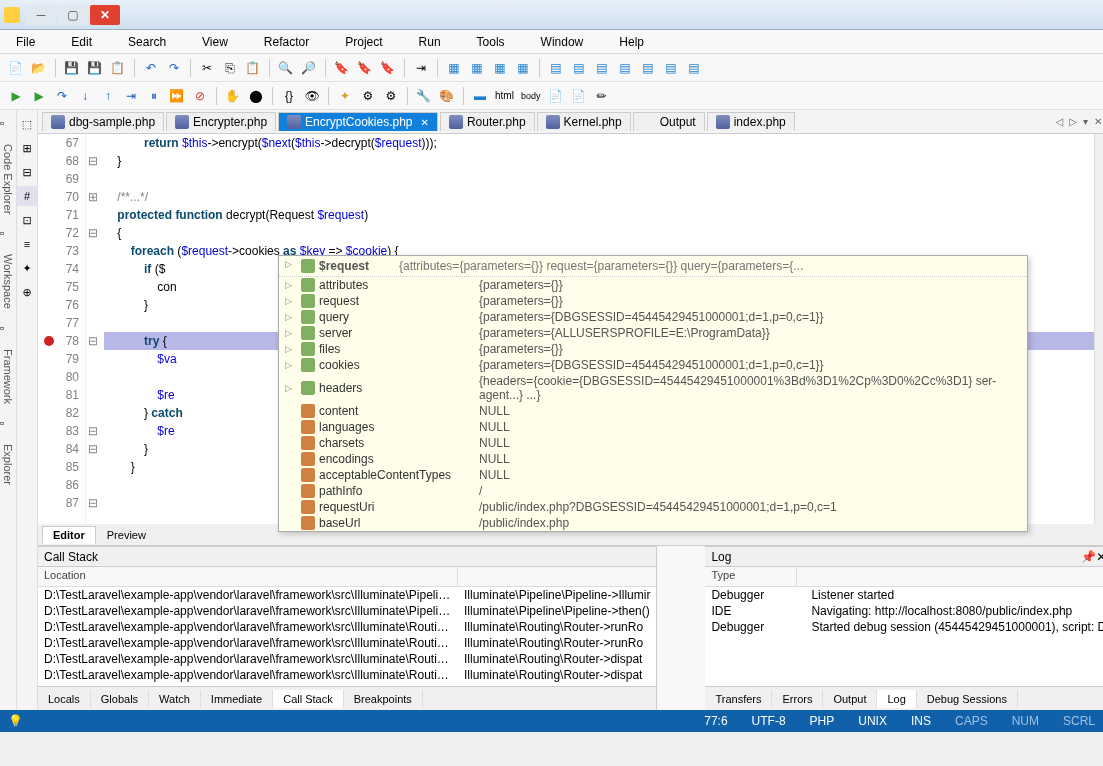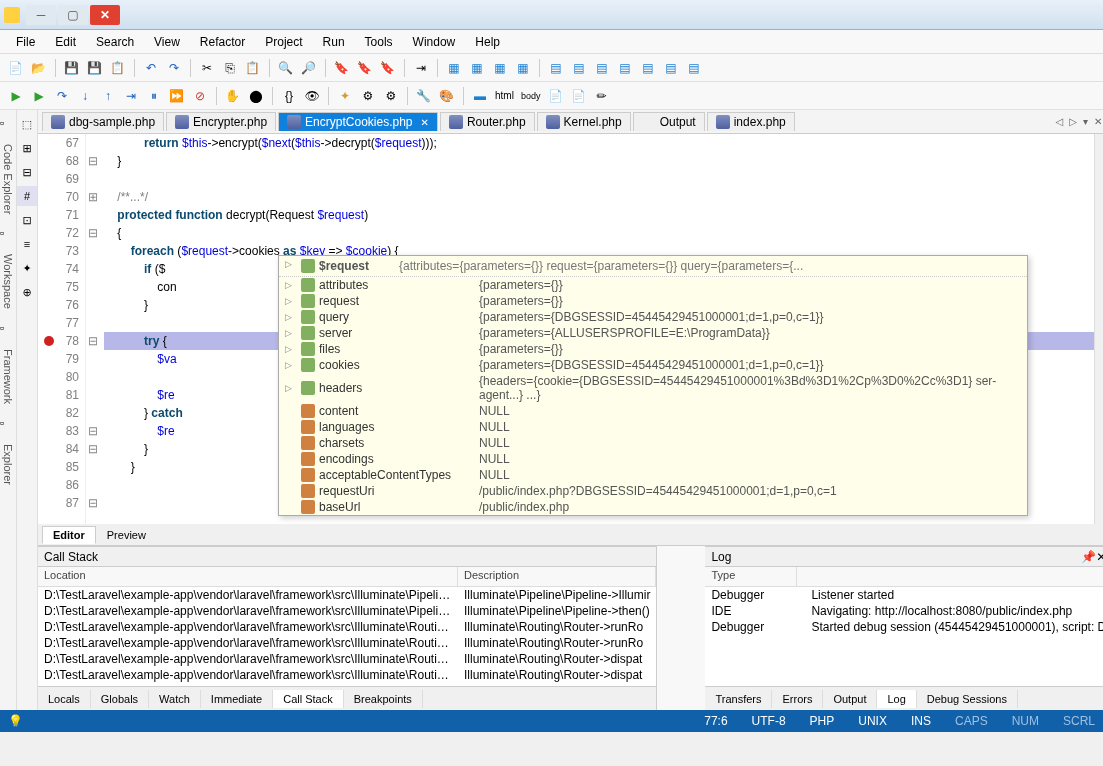--- a/index.html
+++ b/index.html
@@ -9,21 +9,21 @@
 .titlebar { height: 30px; background: linear-gradient(#e8f0f8, #d0e0f0); display: flex; align-items: center; padding: 0 4px; border-bottom: 1px solid #a0b0c0; }
 .titlebar-icon { width: 16px; height: 16px; margin-right: 6px; background: #ffd040; border-radius: 2px; }
 .titlebar-text { flex: 1; color: #305070; font-weight: 500; }
 .win-btns { display: flex; gap: 2px; }
 .win-btn { width: 30px; height: 20px; display: flex; align-items: center; justify-content: center; cursor: pointer; }
 .win-btn.min { background: #e0e8f0; color: #555; }
 .win-btn.max { background: #e0e8f0; color: #555; }
 .win-btn.close { background: #e04030; color: white; font-weight: bold; border-radius: 2px; }
 
 
-.menubar { height: 24px; background: #f8f8f8; display: flex; align-items: center; padding: 0 8px; gap: 4px; border-bottom: 1px solid #ddd; }
+.menubar { height: 24px; background: #f8f8f8; display: flex; align-items: center; padding: 0 8px; gap: 20px; border-bottom: 1px solid #ddd; }
 .menubar span { padding: 2px 8px; cursor: pointer; }
 
 
 .toolbar { height: 28px; background: #f8f8f8; display: flex; align-items: center; padding: 0 6px; gap: 3px; border-bottom: 1px solid #e0e0e0; }
 .tb-btn { width: 20px; height: 20px; display: inline-flex; align-items: center; justify-content: center; cursor: pointer; border-radius: 2px; }
 .tb-sep { width: 1px; height: 18px; background: #ccc; margin: 0 3px; }
 
 
 .main { display: flex; height: 600px; background: #f4f4f4; }
 .left-rail { width: 22px; background: #f4f4f4; border-right: 1px solid #ddd; display: flex; flex-direction: column; align-items: center; padding-top: 4px; gap: 2px; }
@@ -336,21 +336,20 @@
       </div>
 
     <div class="bottom-split">
       <div class="btm-panel left">
         <div class="btm-hdr">
           <span>Call Stack</span>
           <span class="sp"></span>
         </div>
         <div class="cols-hdr">
           <div class="col" style="width:420px">Location</div>
-          <div class="col" style="flex:1">Description</div>
         </div>
         <div class="btm-rows">
             <div class="btm-row">
               <div class="cell" style="width:420px">D:\TestLaravel\example-app\vendor\laravel\framework\src\Illuminate\Pipeline\Pipeli...</div>
               <div class="cell" style="flex:1">Illuminate\Pipeline\Pipeline-&gt;Illumir</div>
             </div>
             <div class="btm-row">
               <div class="cell" style="width:420px">D:\TestLaravel\example-app\vendor\laravel\framework\src\Illuminate\Pipeline\Pipeli...</div>
               <div class="cell" style="flex:1">Illuminate\Pipeline\Pipeline-&gt;then()</div>
             </div>
@@ -512,20 +511,26 @@
         <span class="tip-exp"></span>
         <span class="tip-icon ic-prop"></span>
         <span class="tip-name">encodings</span>
         <span class="tip-val">NULL</span>
       </div>
       <div class="tip-row">
         <span class="tip-exp"></span>
         <span class="tip-icon ic-prop"></span>
         <span class="tip-name">acceptableContentTypes</span>
         <span class="tip-val">NULL</span>
+      </div>
+      <div class="tip-row">
+        <span class="tip-exp"></span>
+        <span class="tip-icon ic-prop"></span>
+        <span class="tip-name">pathInfo</span>
+        <span class="tip-val">/</span>
       </div>
       <div class="tip-row">
         <span class="tip-exp"></span>
         <span class="tip-icon ic-prop"></span>
         <span class="tip-name">requestUri</span>
         <span class="tip-val">/public/index.php?DBGSESSID=45445429451000001;d=1,p=0,c=1</span>
       </div>
       <div class="tip-row">
         <span class="tip-exp"></span>
         <span class="tip-icon ic-prop"></span>

